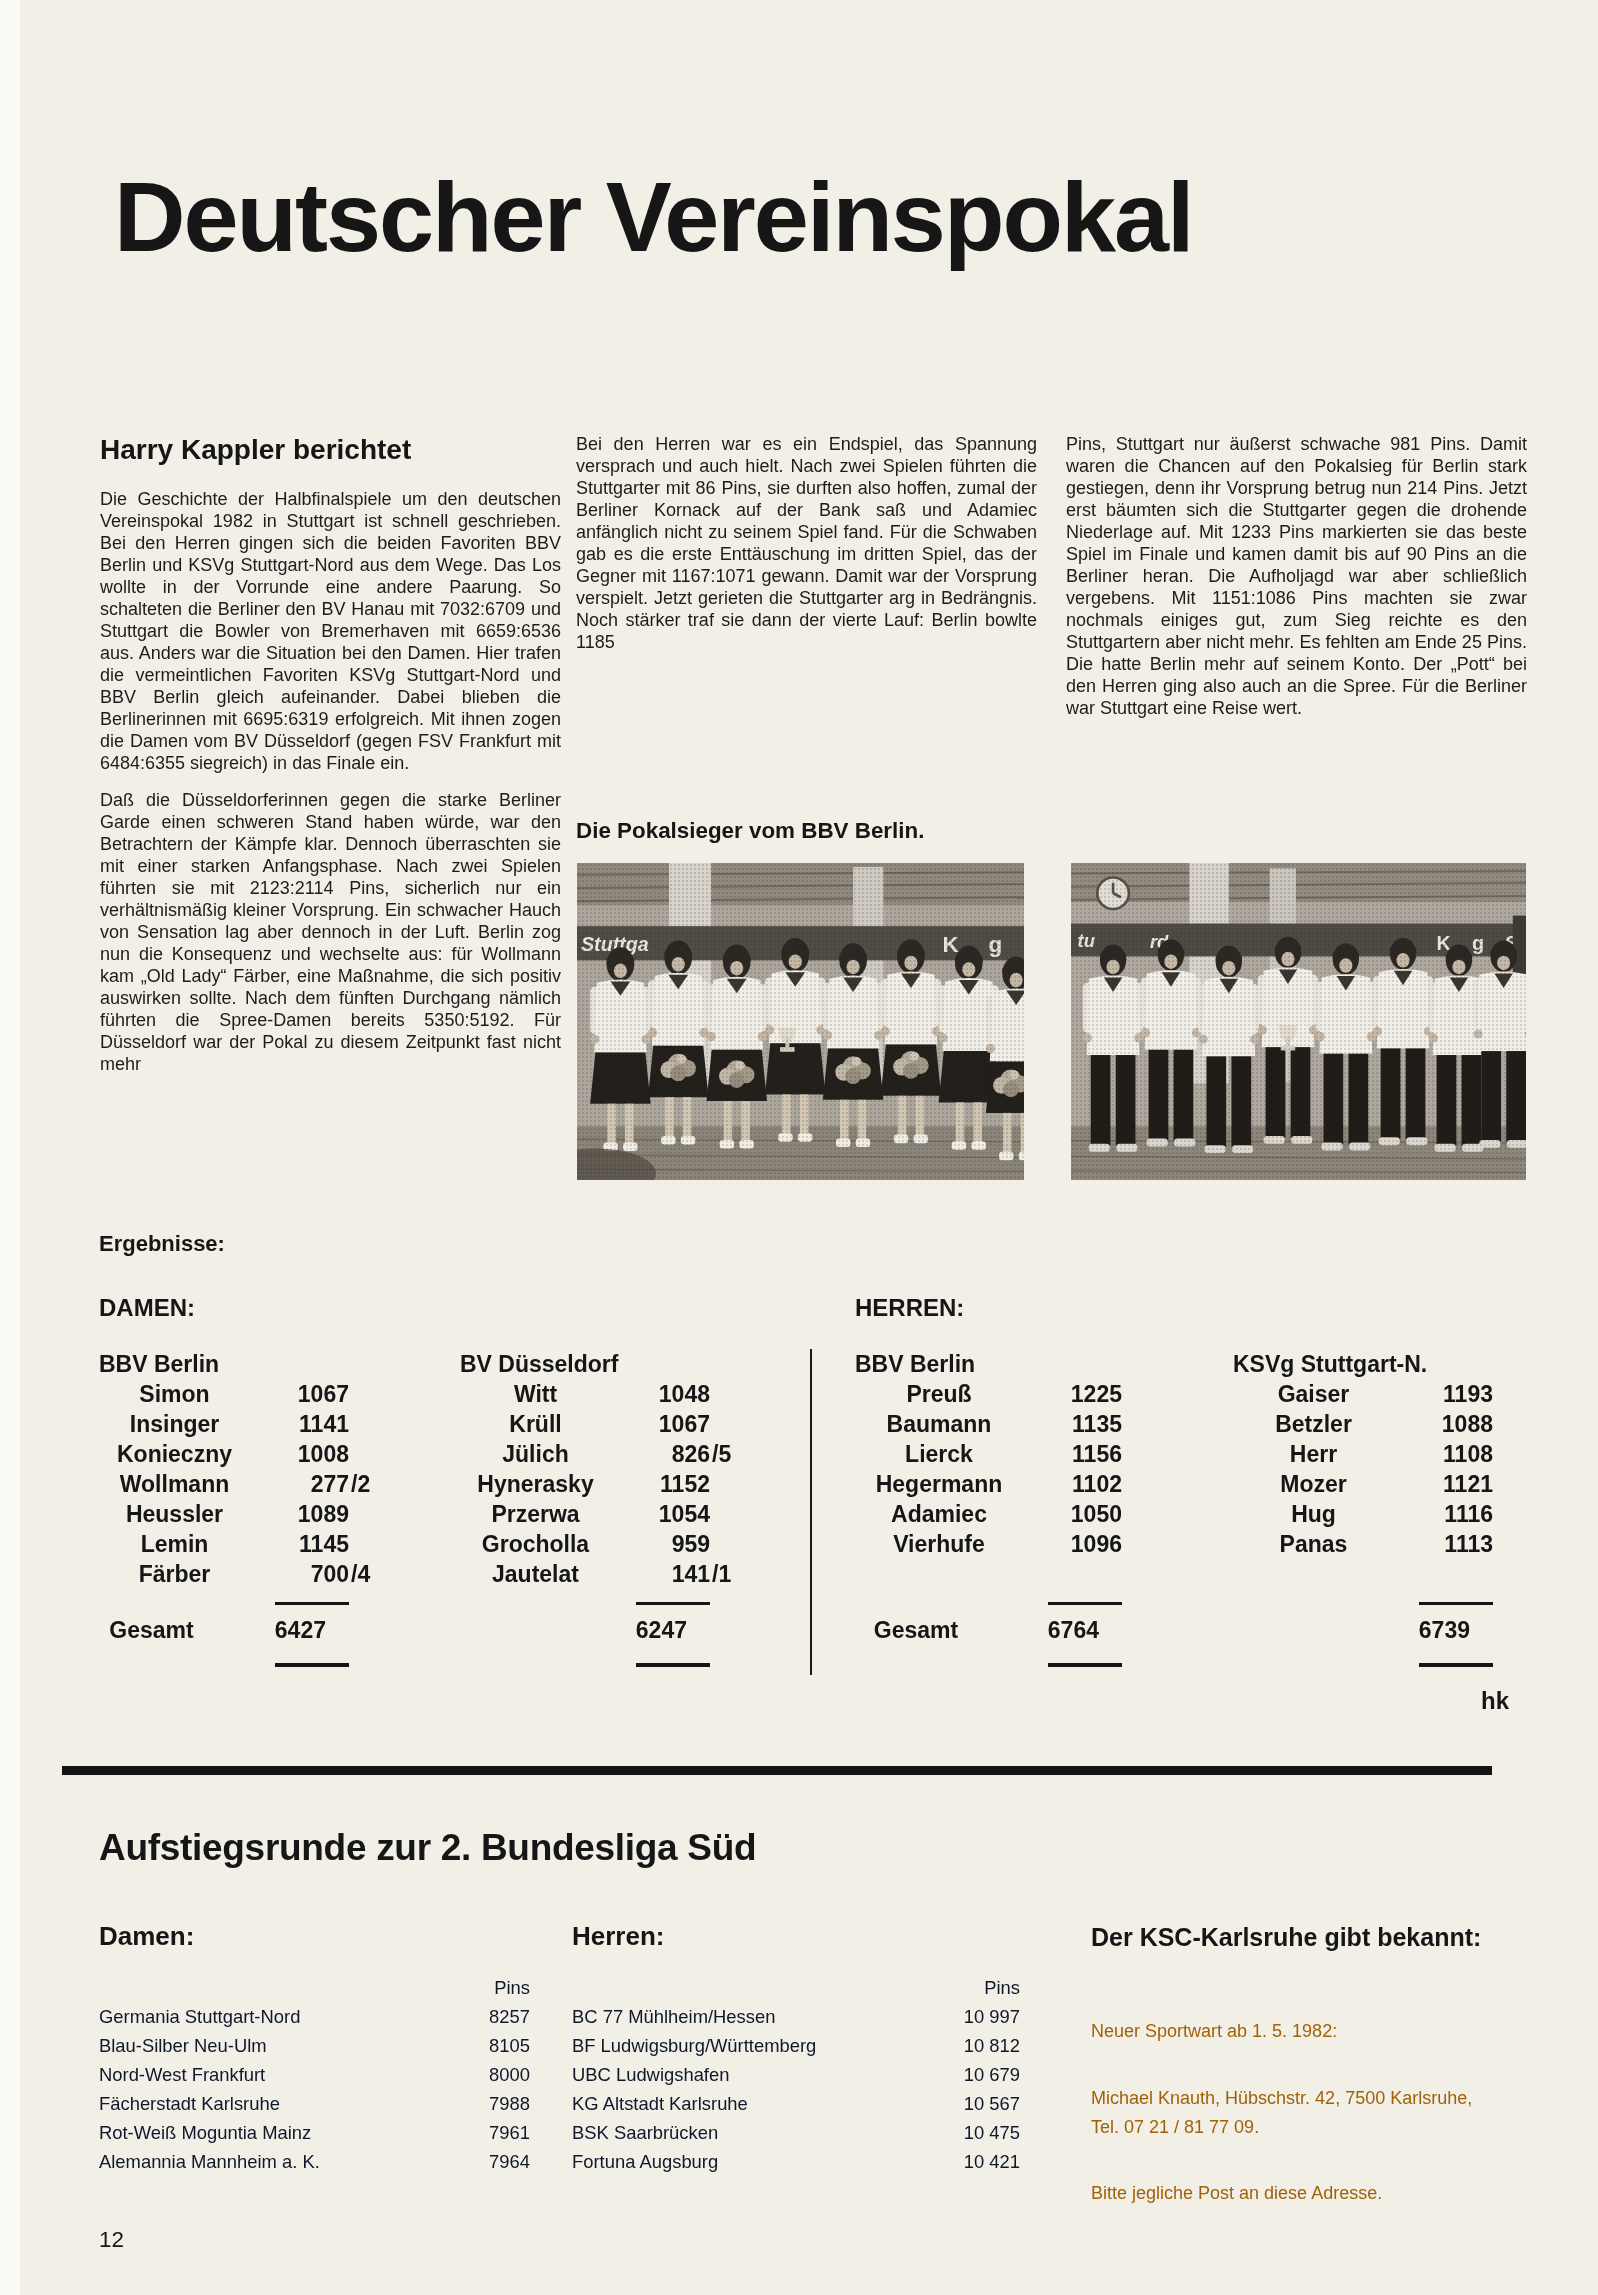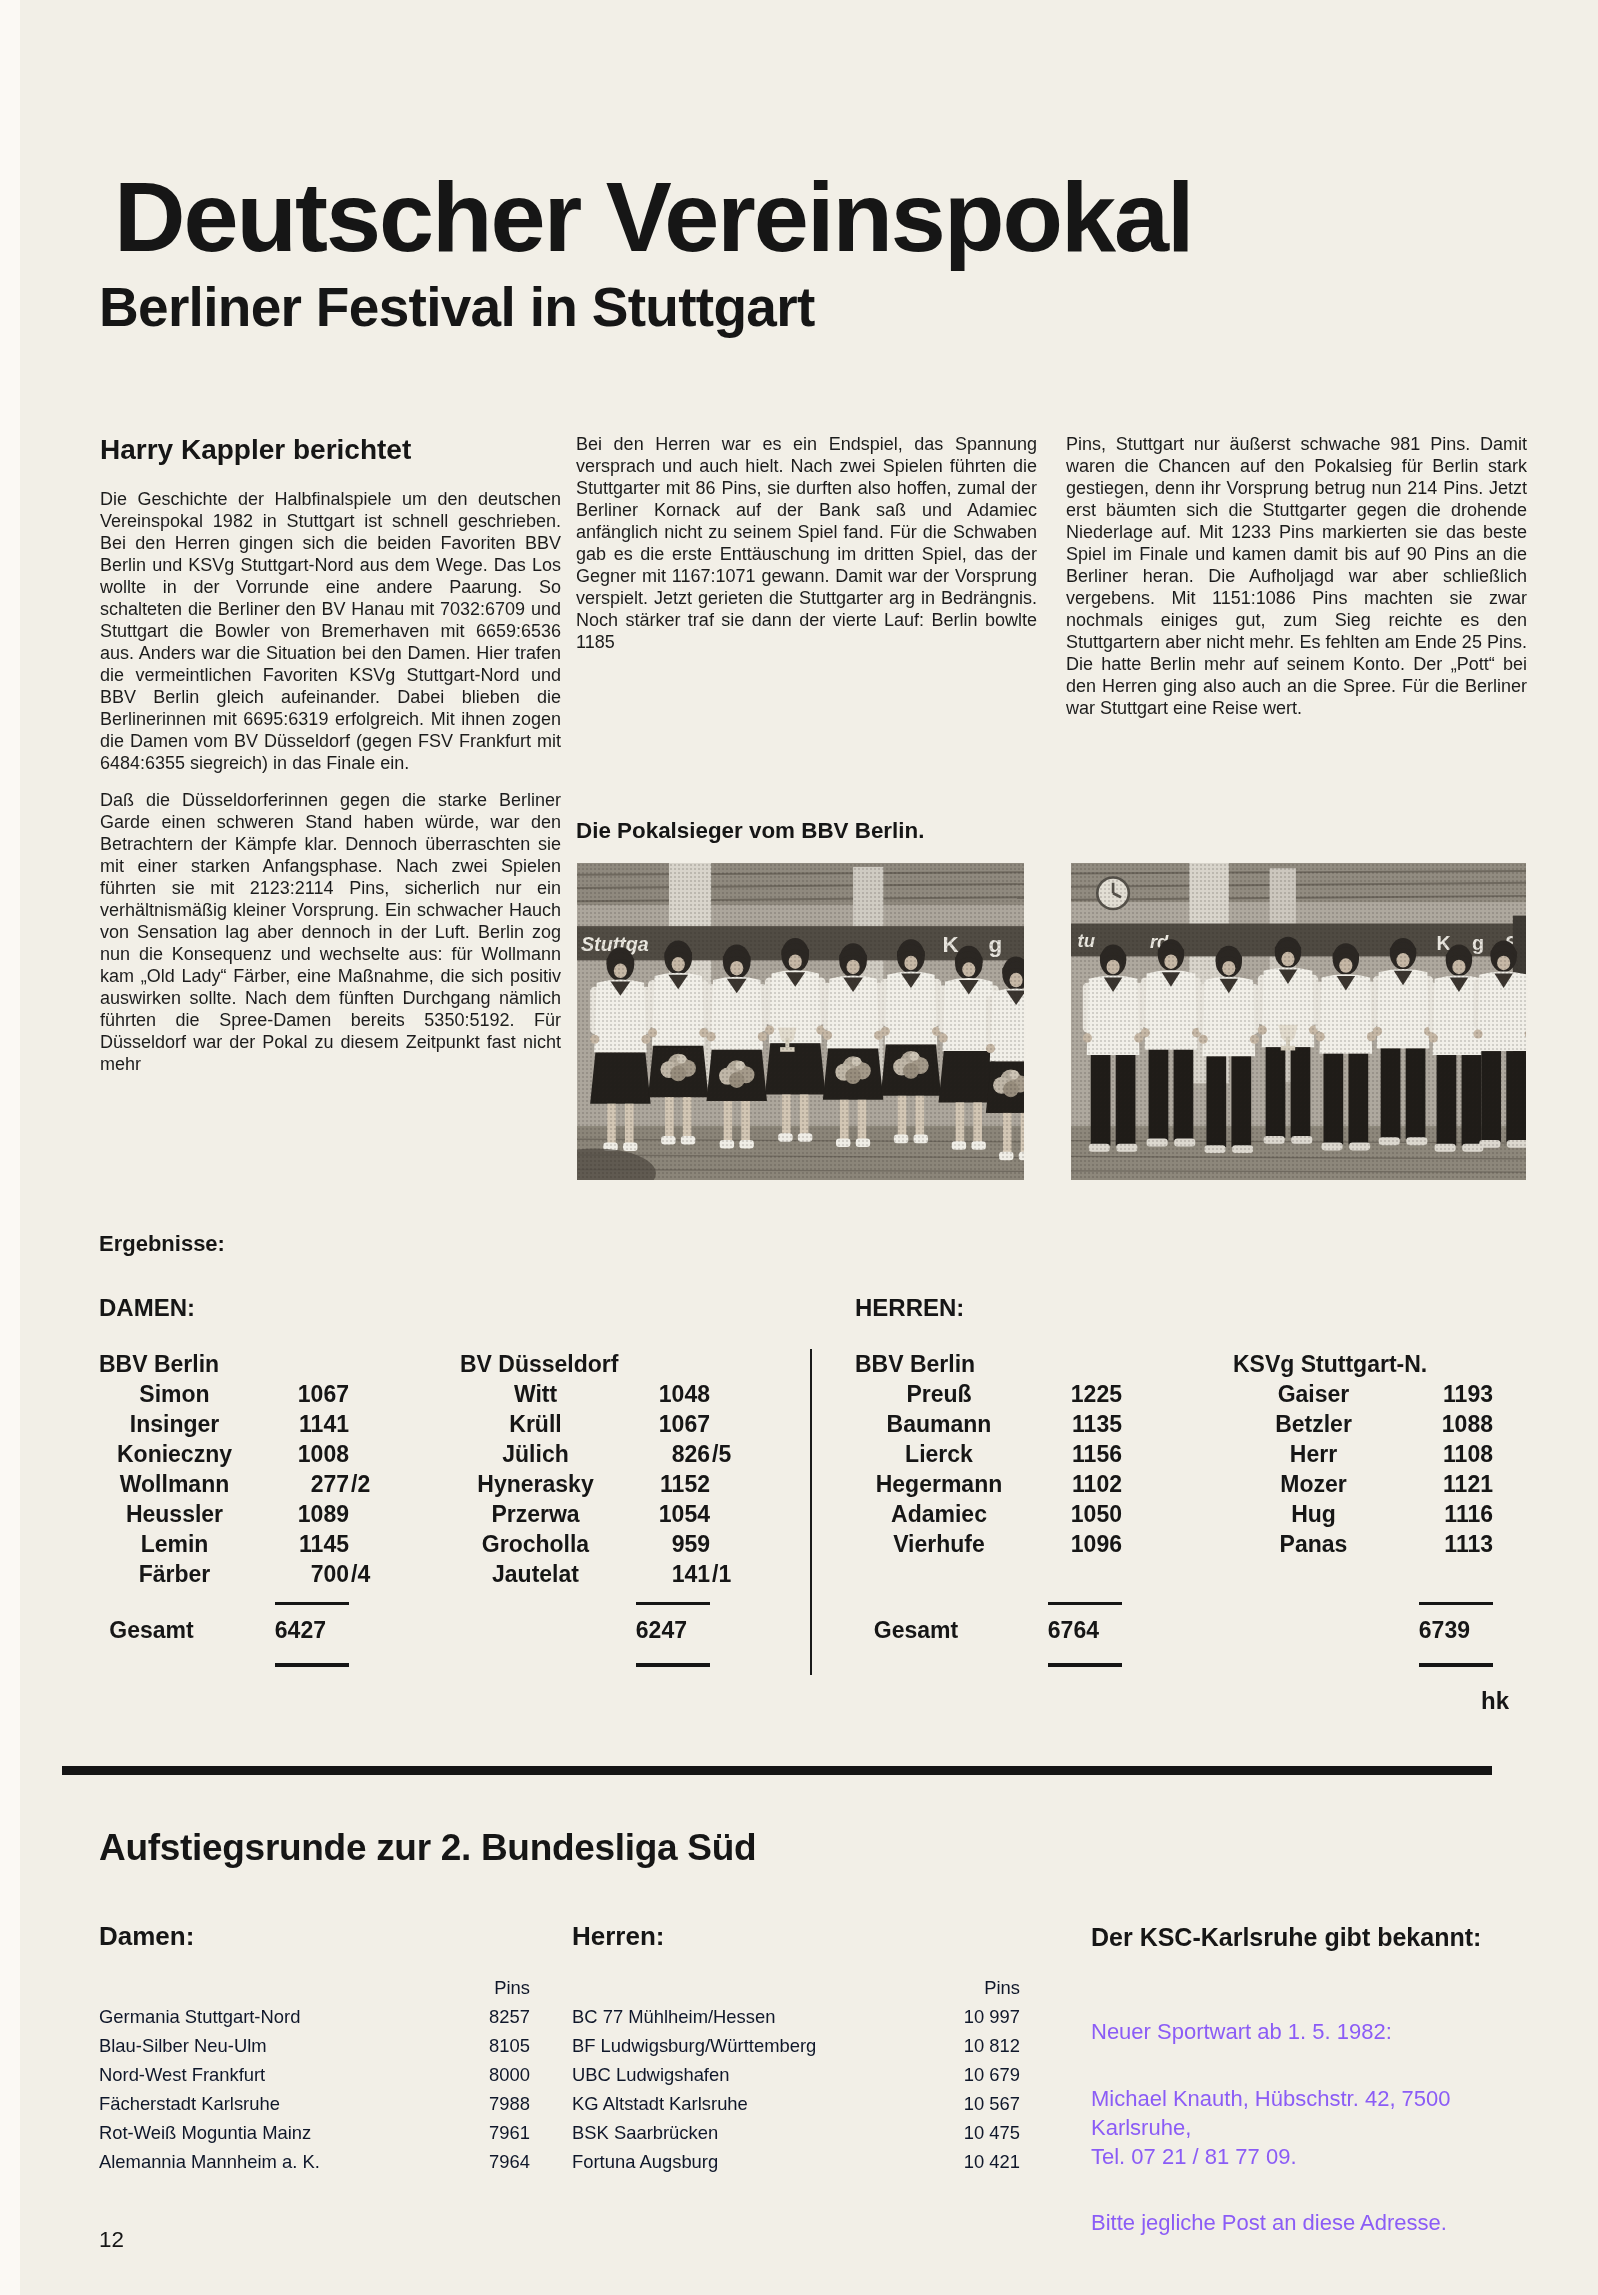--- a/index.html
+++ b/index.html
@@ -68,35 +68,34 @@
   .bcol-label.herren{left:572px;}
   .ksc-heading{position:absolute;left:1091px;top:1923px;font-size:25px;font-weight:bold;white-space:nowrap;}
 
   .blist{position:absolute;top:1973px;font-size:18.4px;line-height:29px;color:#0f172a;}
   .blist.damen{left:99px;width:431px;}
   .blist.herren{left:572px;width:448px;}
   .brow{display:grid;grid-template-columns:1fr 99px;}
   .bteam{white-space:nowrap;}
   .bpins{text-align:right;white-space:nowrap;}
 
-  .ksc-body{position:absolute;left:1091px;top:2017px;width:447px;font-size:22px;line-height:29px;color:#8b5cf6;}
+  .ksc-body{position:absolute;left:1091px;top:2017px;width:447px;font-size:18px;line-height:29px;color:#a16207;}
   .ksc-body div{margin:0;}
   .ksc-line2{margin-top:38px !important;}
   .ksc-line4{margin-top:37px !important;}
 
   .page-num{position:absolute;left:99px;top:2227px;font-size:22.4px;}
 </style>
 </head>
 <body>
 
 <div class="page">
   <div class="page-edge"></div>
 
   <h1 class="title" style="margin:18px;">Deutscher Vereinspokal</h1>
-  <h2 class="subtitle" style="margin:0;">Berliner Festival in Stuttgart</h2>
   <div class="byline">Harry Kappler berichtet</div>
 
   <div class="col col-1">
     <p class="para1">Die Geschichte der Halbfinalspiele um den deutschen Vereinspokal 1982 in Stuttgart ist schnell geschrieben. Bei den Herren gingen sich die beiden Favoriten BBV Berlin und KSVg Stuttgart-Nord aus dem Wege. Das Los wollte in der Vorrunde eine andere Paarung. So schalteten die Berliner den BV Hanau mit 7032:6709 und Stuttgart die Bowler von Bremerhaven mit 6659:6536 aus. Anders war die Situation bei den Damen. Hier trafen die vermeintlichen Favoriten KSVg Stuttgart-Nord und BBV Berlin gleich aufeinander. Dabei blieben die Berlinerinnen mit 6695:6319 erfolgreich. Mit ihnen zogen die Damen vom BV Düsseldorf (gegen FSV Frankfurt mit 6484:6355 siegreich) in das Finale ein.</p>
     <p class="para2">Daß die Düsseldorferinnen gegen die starke Berliner Garde einen schweren Stand haben würde, war den Betrachtern der Kämpfe klar. Dennoch überraschten sie mit einer starken Anfangsphase. Nach zwei Spielen führten sie mit 2123:2114 Pins, sicherlich nur ein verhältnismäßig kleiner Vorsprung. Ein schwacher Hauch von Sensation lag aber dennoch in der Luft. Berlin zog nun die Konsequenz und wechselte aus: für Wollmann kam „Old Lady“ Färber, eine Maßnahme, die sich positiv auswirken sollte. Nach dem fünften Durchgang nämlich führten die Spree-Damen bereits 5350:5192. Für Düsseldorf war der Pokal zu diesem Zeitpunkt fast nicht mehr</p>
   </div>
   <div class="col col-2">
     <p>Bei den Herren war es ein Endspiel, das Spannung versprach und auch hielt. Nach zwei Spielen führten die Stuttgarter mit 86 Pins, sie durften also hoffen, zumal der Berliner Kornack auf der Bank saß und Adamiec anfänglich nicht zu seinem Spiel fand. Für die Schwaben gab es die erste Enttäuschung im dritten Spiel, das der Gegner mit 1167:1071 gewann. Damit war der Vorsprung verspielt. Jetzt gerieten die Stuttgarter arg in Bedrängnis. Noch stärker traf sie dann der vierte Lauf: Berlin bowlte 1185</p>
   </div>
   <div class="col col-3">

